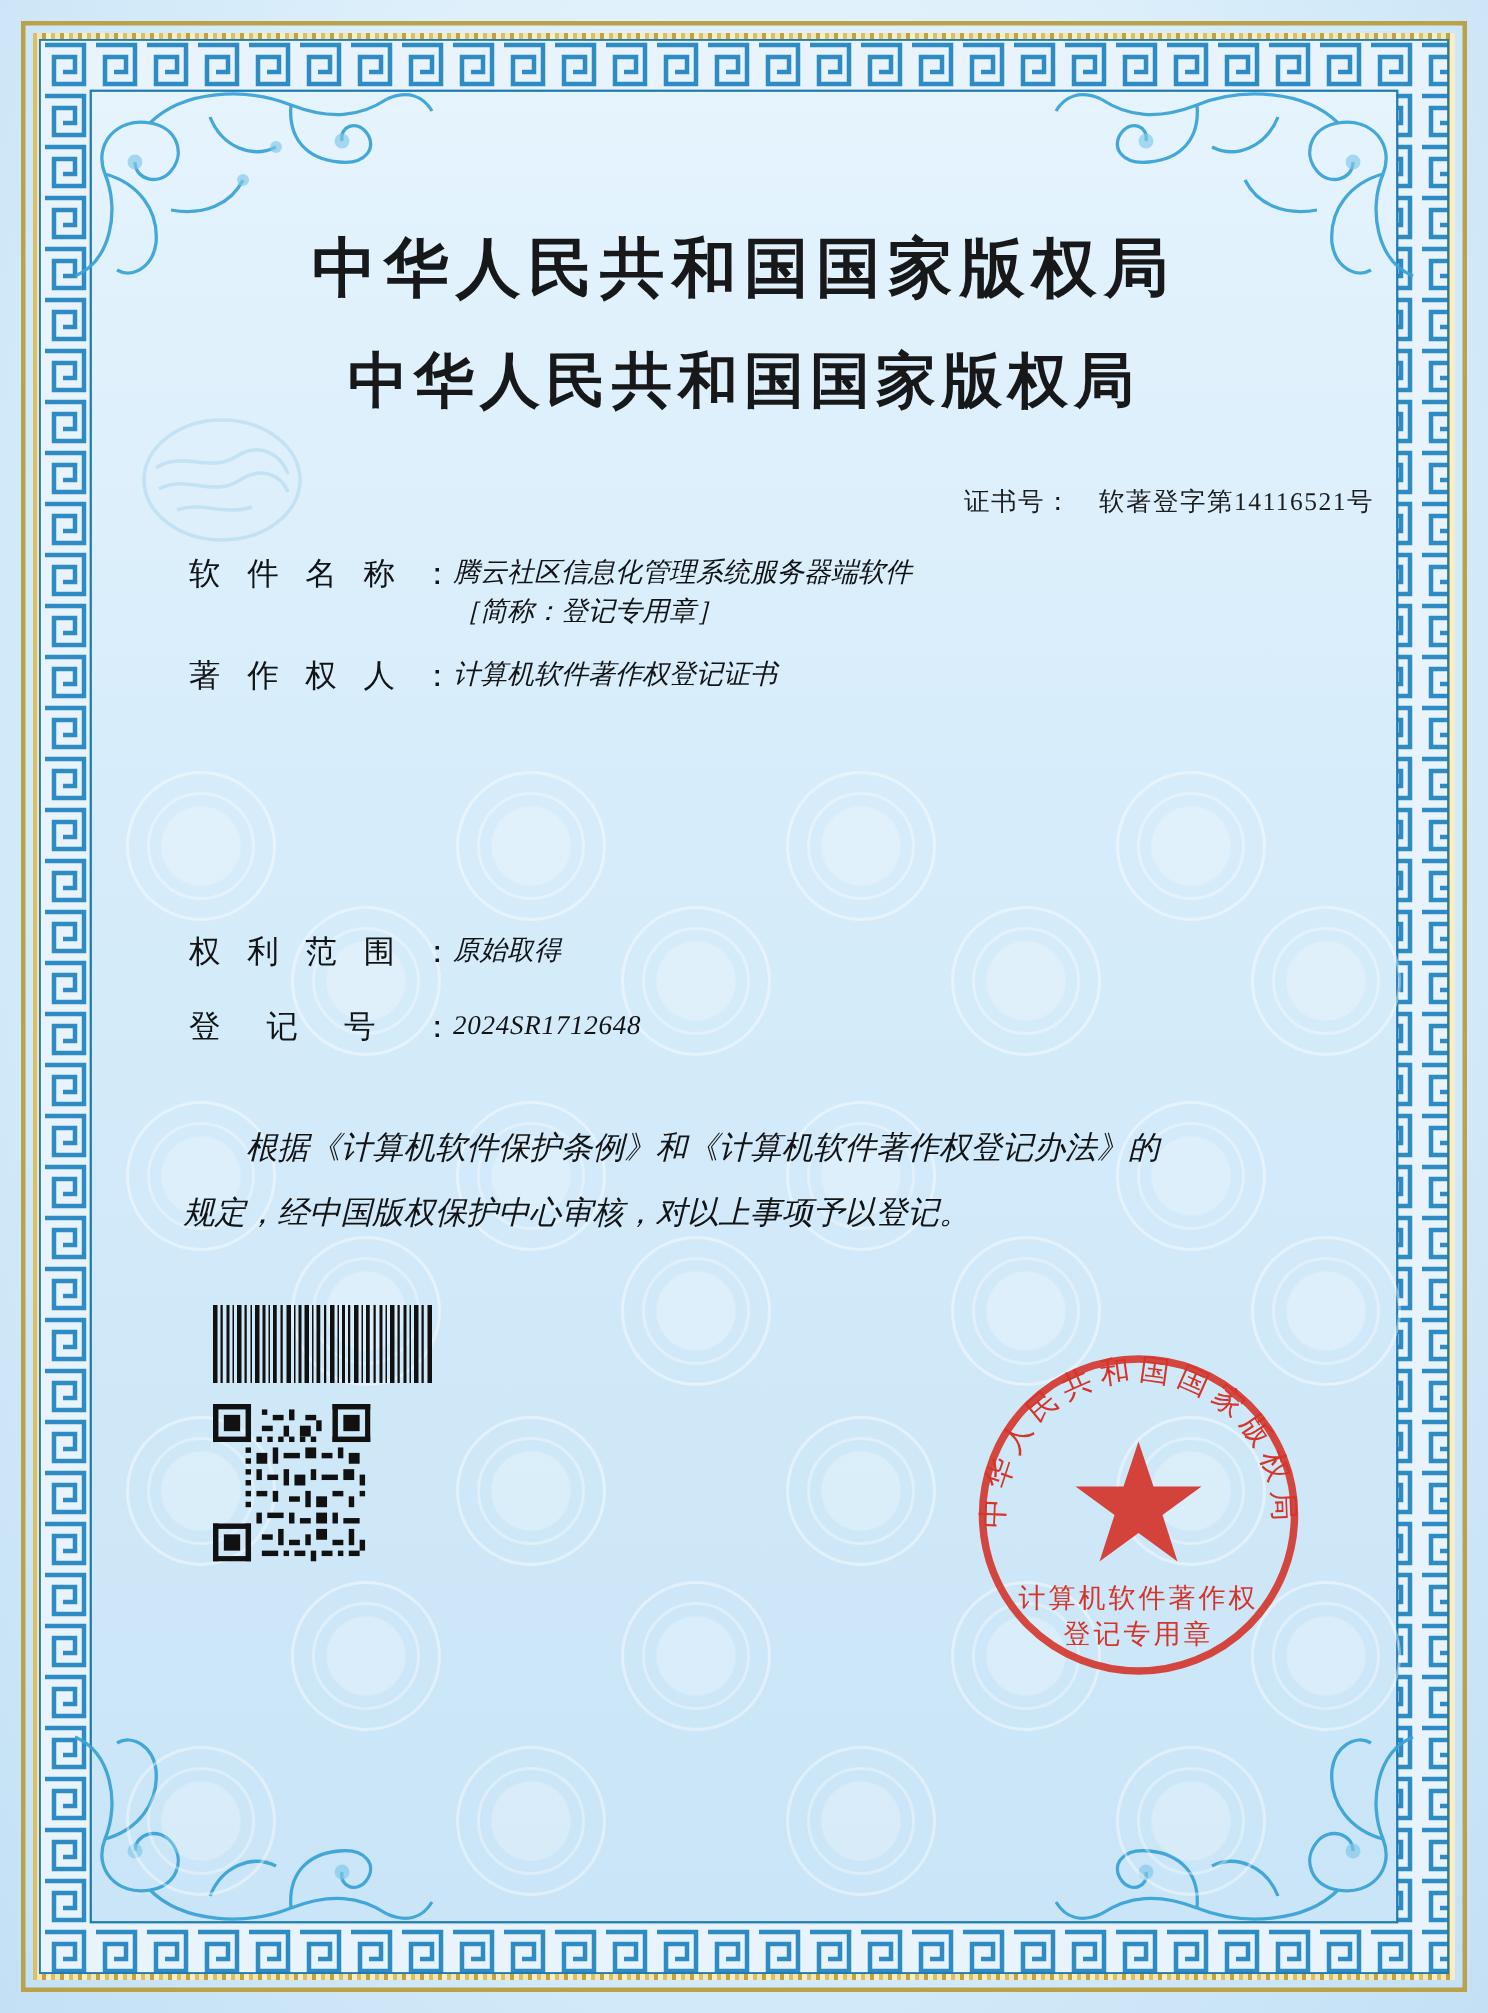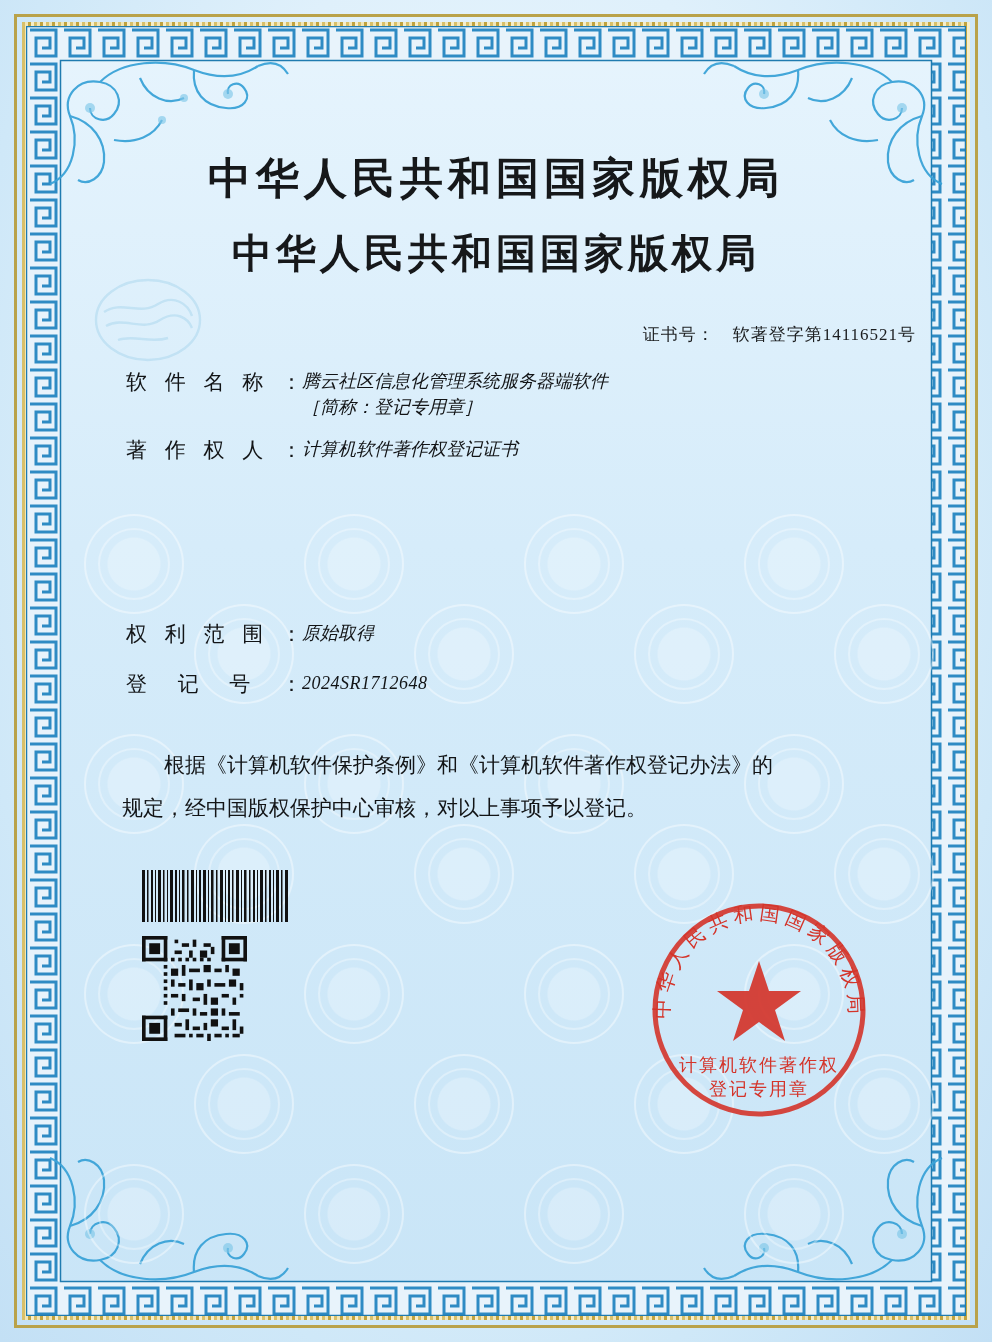--- a/index.html
+++ b/index.html
@@ -92,21 +92,21 @@
   .f-label.spread > span:last-child{letter-spacing:0;}
   .f-colon{margin-left:0;}
   .f-value{font-size:18px;color:#121416;line-height:1.45;font-style:italic;}
   .f-value .sub{display:block;}
   .f-value.mono{font-family:"Liberation Serif","DejaVu Serif",serif;letter-spacing:.5px;}
 
   .gap-block{height:118px;}
 
   .para{
     margin-top:46px;padding:0 68px 0 62px;
-    font-size:21px;line-height:2.05;color:#121416;text-align:justify;
+    font-size:21px;line-height:2.05;color:#121416;text-align:justify;font-style:italic;
   }
   .para p{margin:0;}
   .para .indent{text-indent:42px;}
 
   
   .codes{position:absolute;left:142px;top:870px;}
   .barcode{height:52px;width:150px;display:block;}
   .qr{margin-top:14px;}
 
   

